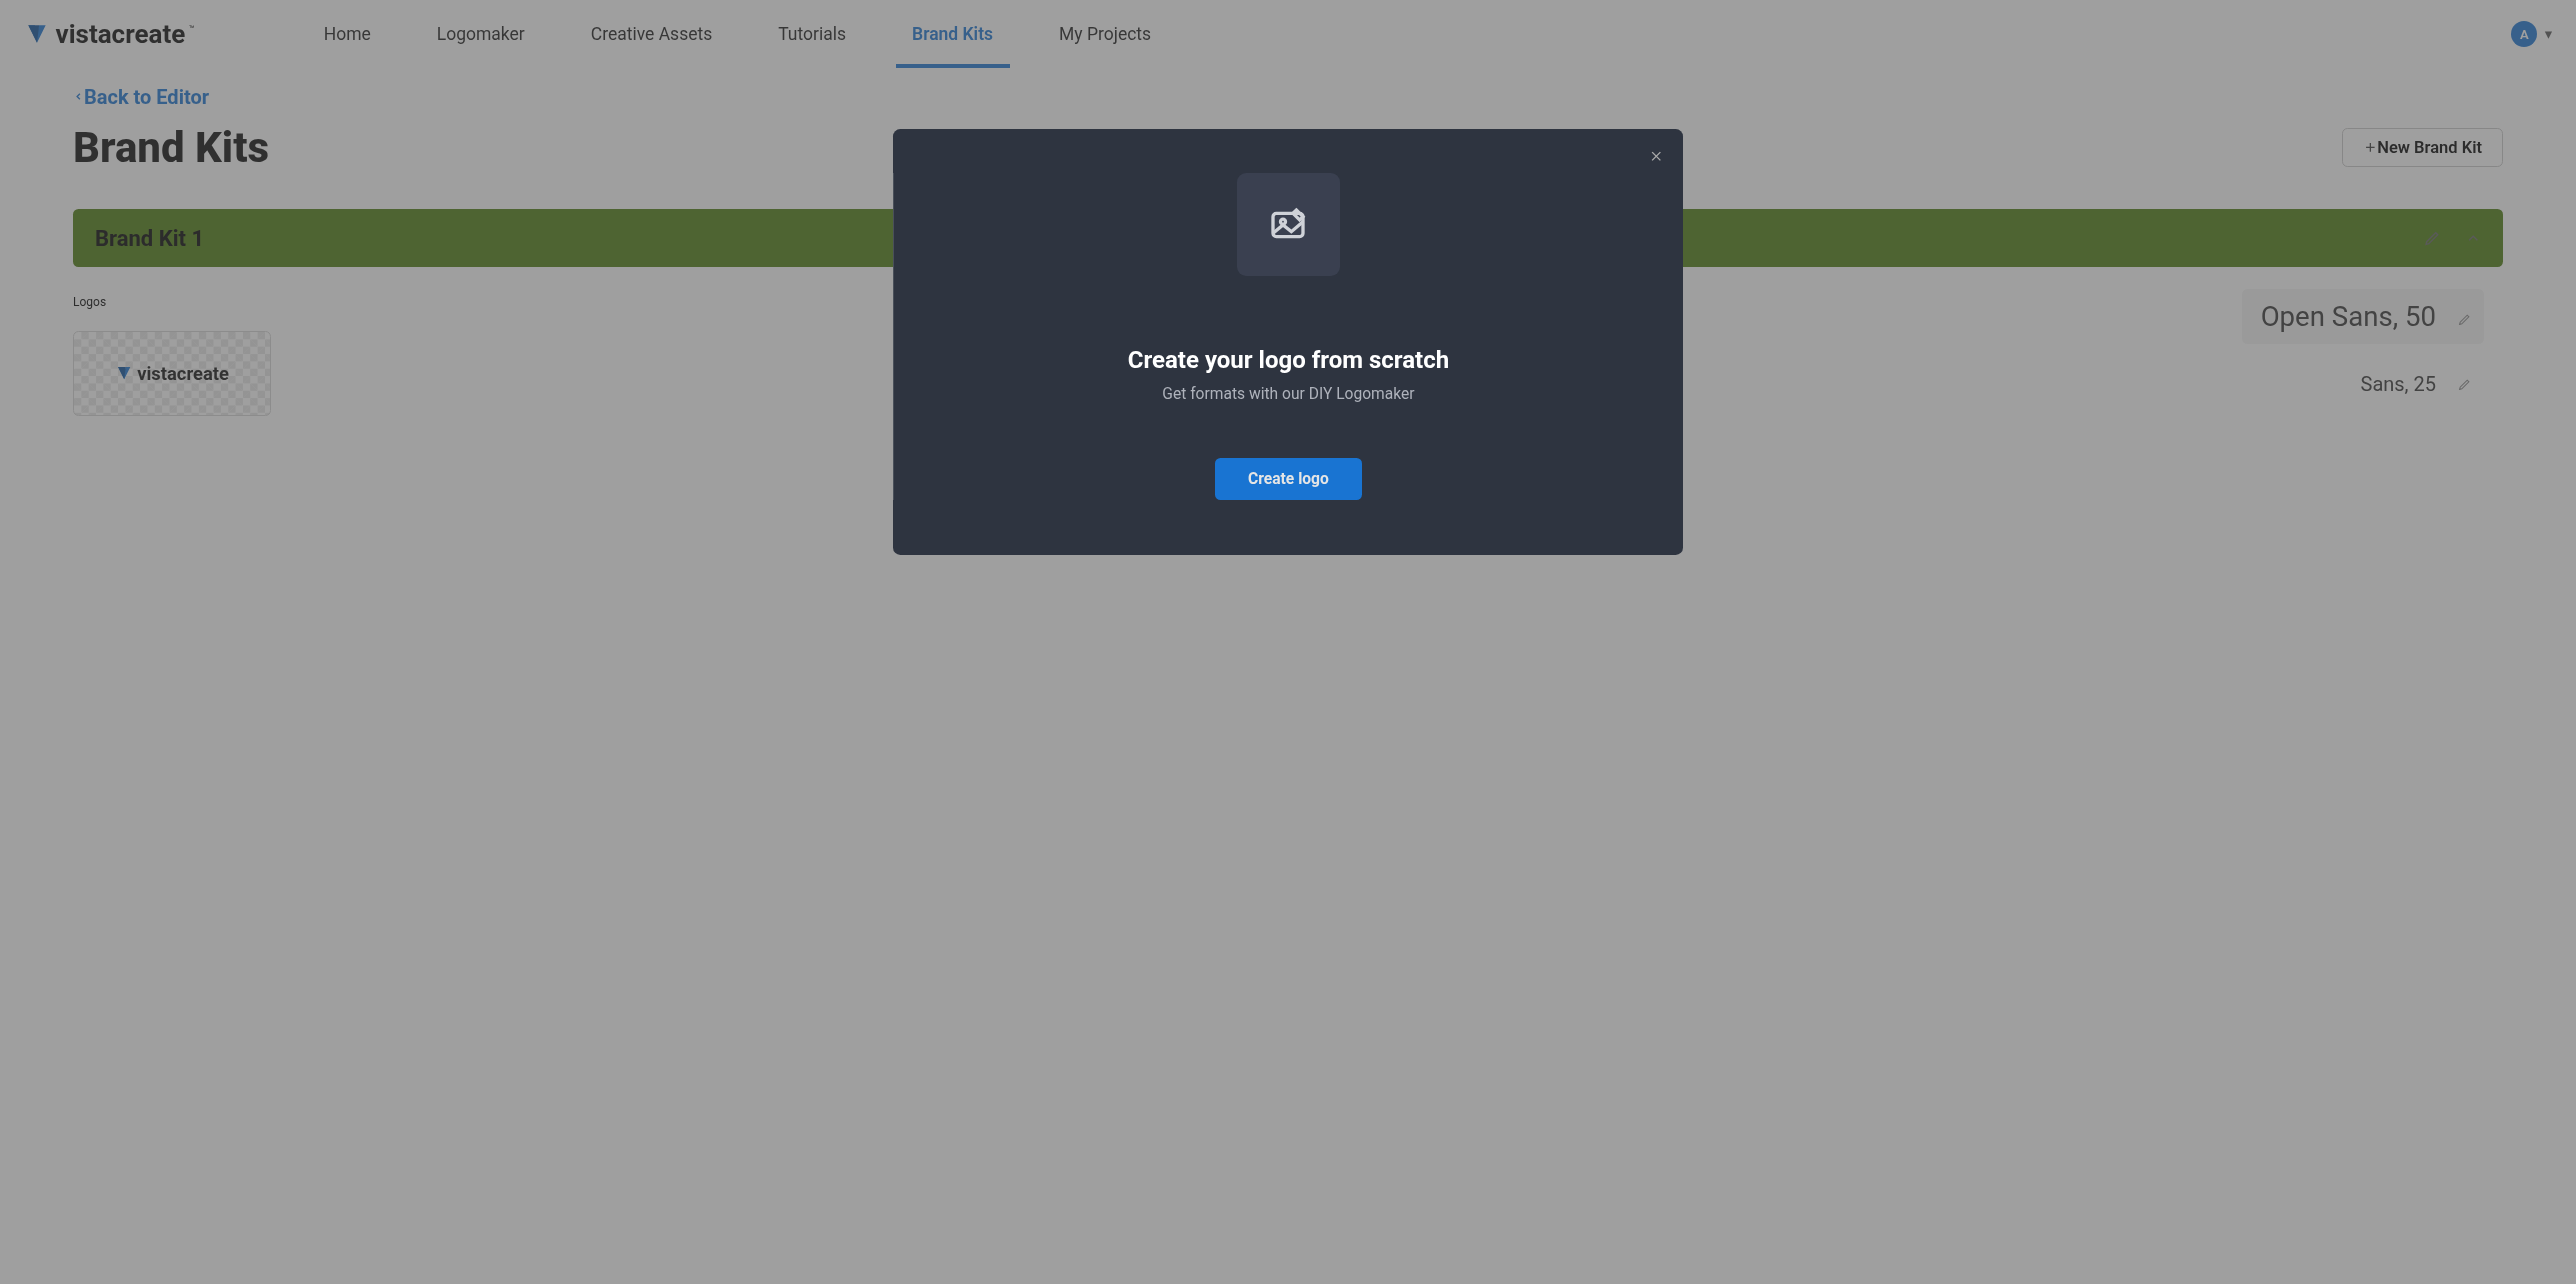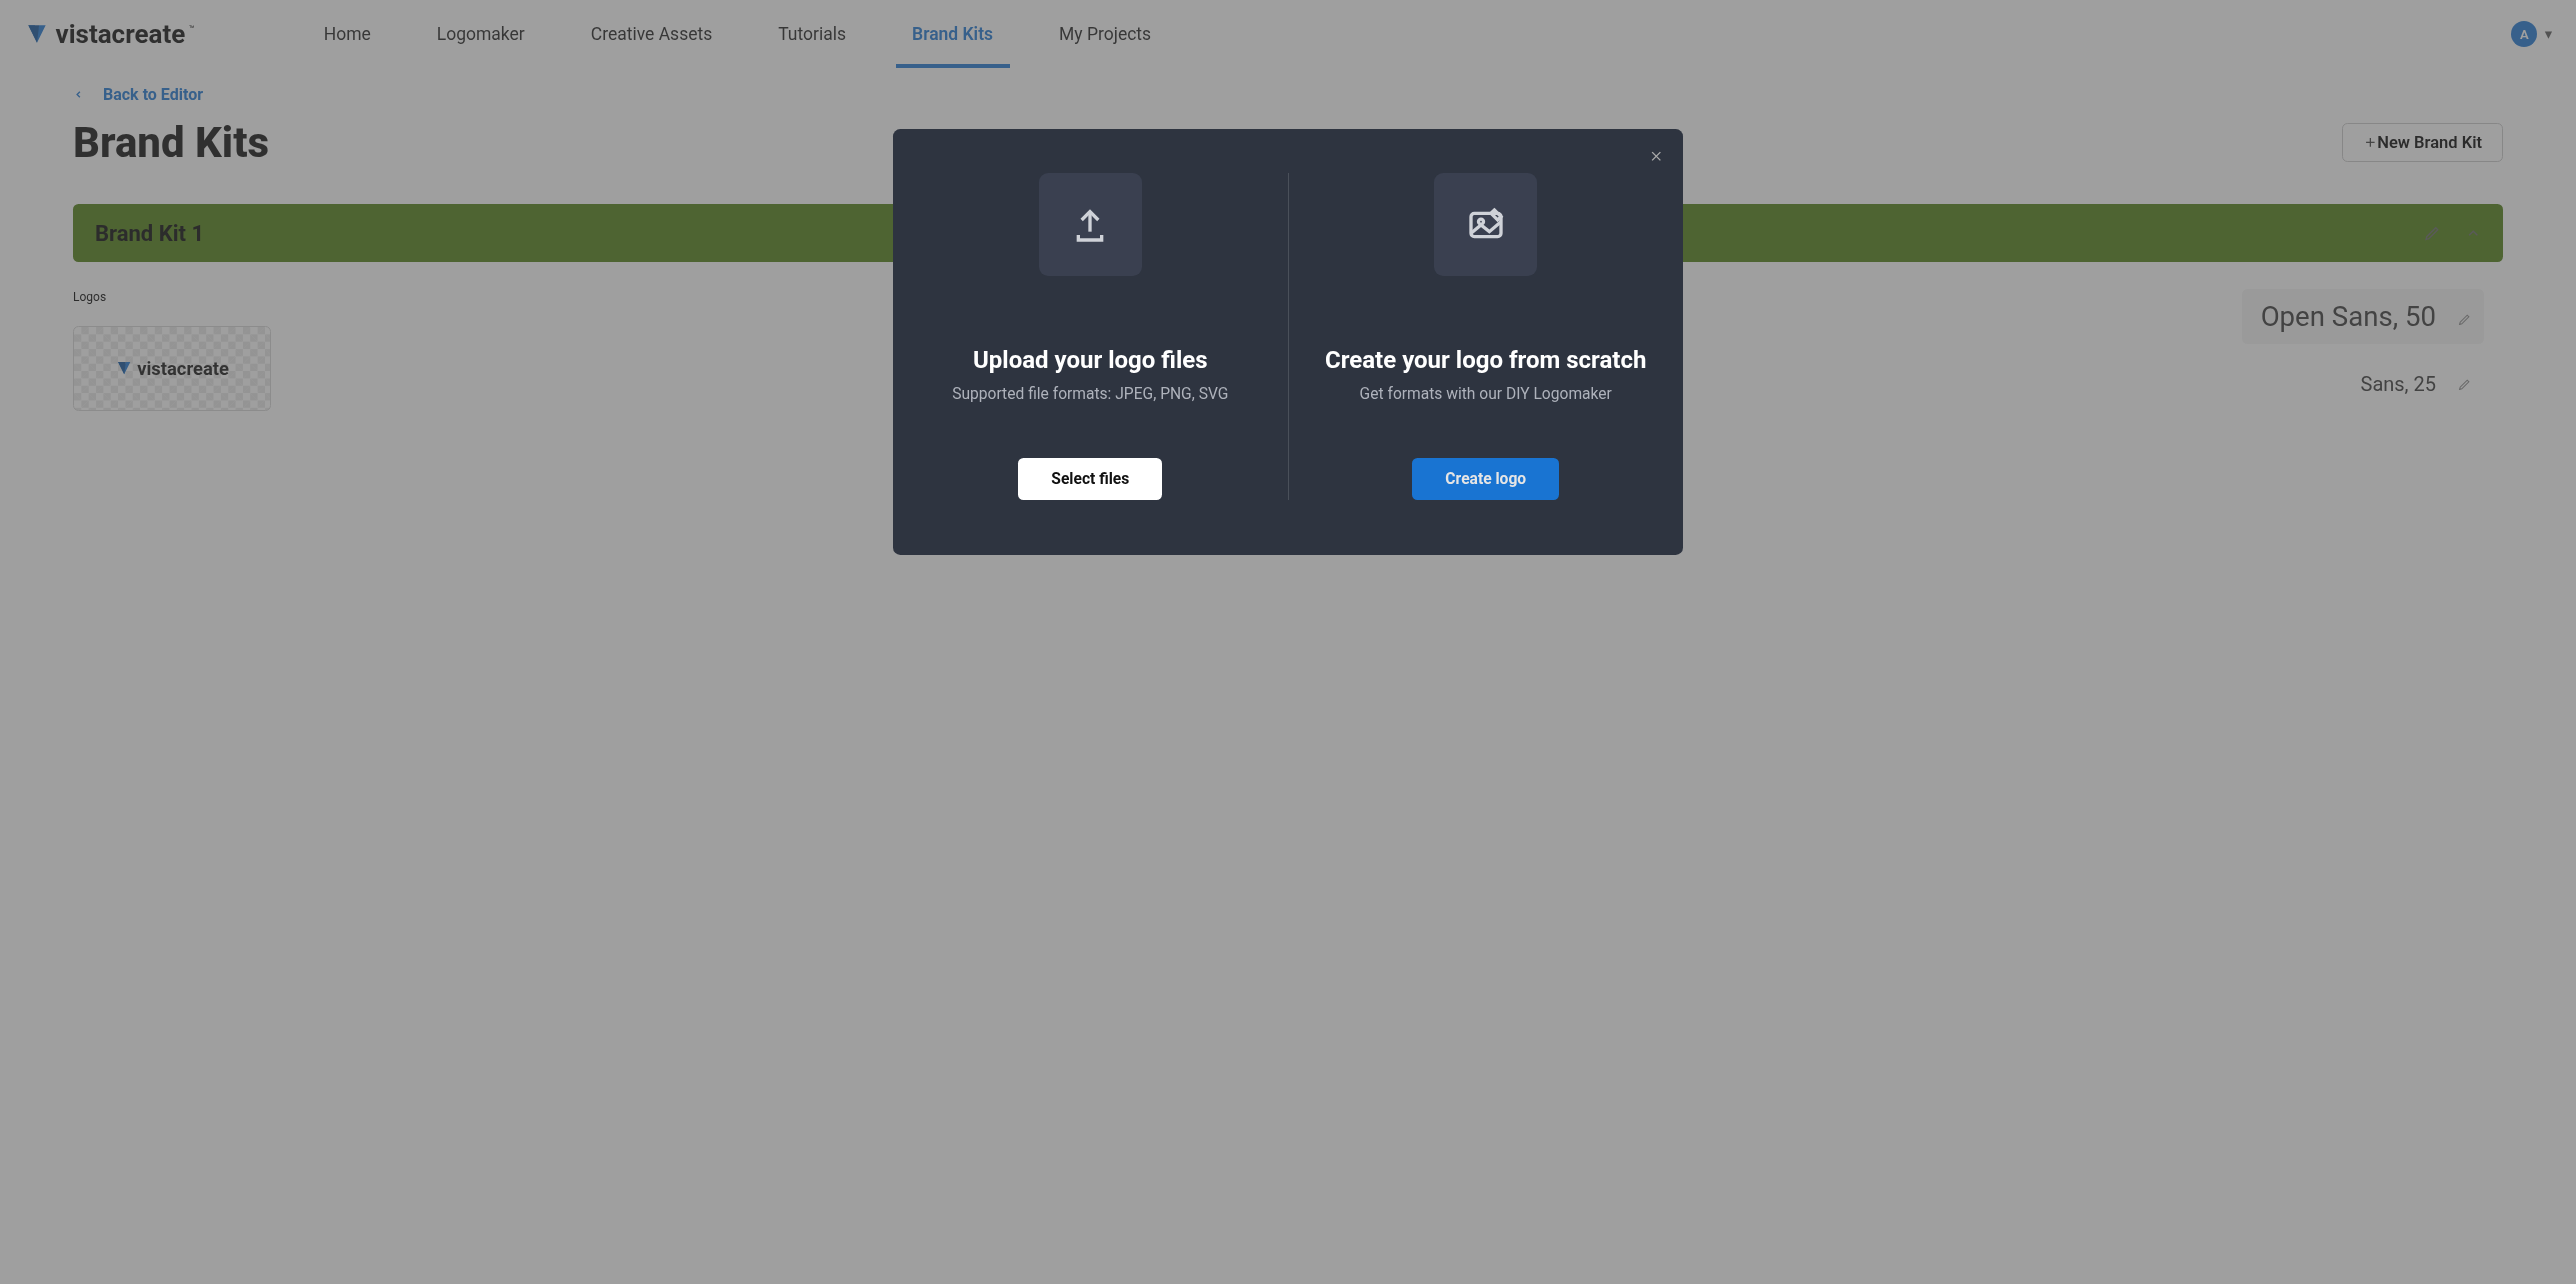--- a/index.html
+++ b/index.html
@@ -82,24 +82,24 @@
     }
     .avatar-caret { margin-left: 7.3px; color: #555; }
 
     
     .page {
       padding: 16.5px 73px 0 73px;
     }
     .back-link {
       color: #1974d2;
       font-weight: 700;
-      font-size: 16px;
-      display: flex;
-      align-items: center;
-      gap: 19px;
+      font-size: 20px;
+      display: flex;
+      align-items: center;
+      gap: 0;
       cursor: pointer;
       margin-bottom: 14.7px;
     }
     .title-row {
       display: flex;
       align-items: center;
       justify-content: space-between;
       margin-bottom: 37px;
     }
     .page-title {
@@ -377,32 +377,20 @@
 
 <div class="overlay">
   <div class="modal">
     <span class="close">
       <svg width="16.5" height="16.5" viewBox="0 0 24 24">
         <line x1="6" y1="6" x2="18" y2="18" stroke="#aaa"></line>
         <line x1="18" y1="6" x2="6" y2="18" stroke="#aaa"></line>
       </svg>
     </span>
 
-    <div class="panel">
-      <div class="icon-square">
-        <svg viewBox="0 0 24 24">
-          <polyline points="7 9 12 4 17 9"></polyline>
-          <line x1="12" y1="4" x2="12" y2="16"></line>
-          <polyline points="5 18 5 21 19 21 19 18"></polyline>
-        </svg>
-      </div>
-      <div class="panel-title">Upload your logo files</div>
-      <div class="panel-sub">Supported file formats: JPEG, PNG, SVG</div>
-      <button class="btn-white">Select files</button>
-    </div>
 
     <div class="divider"></div>
 
     <div class="panel">
       <div class="icon-square">
         <svg viewBox="0 0 24 24">
           <rect x="3" y="5" width="18" height="14" rx="2"></rect>
           <circle cx="9" cy="10" r="1.5"></circle>
           <polyline points="3 17 9 12 14 16 21 10"></polyline>
           <path d="M17 3 L21 7 L19 9 L15 5 Z"></path>

